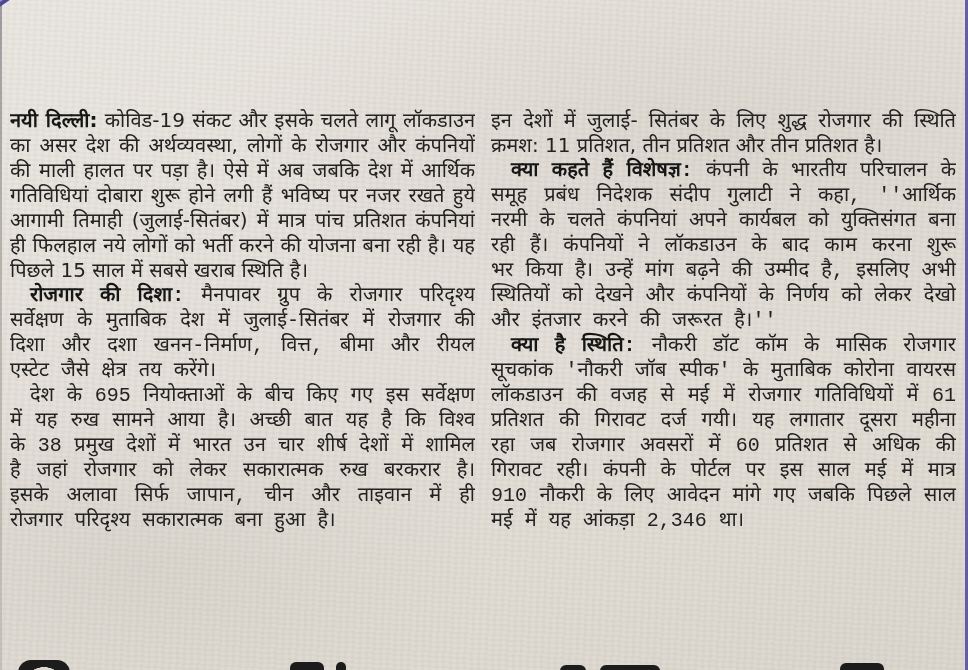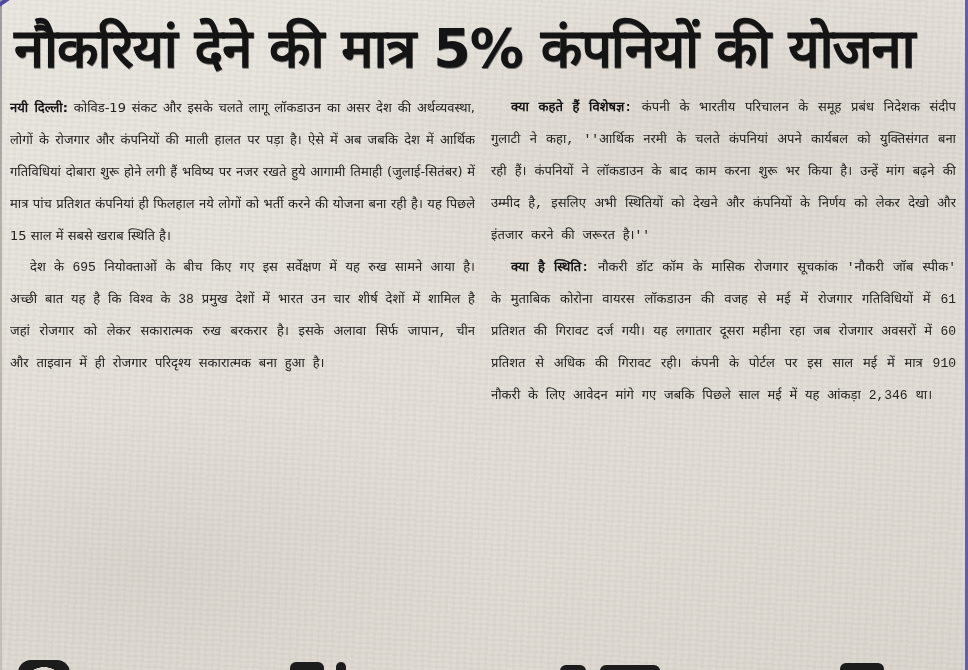--- a/index.html
+++ b/index.html
@@ -64,24 +64,25 @@
   .bodywrap {
     position: absolute;
     top: 92px; left: 10px; right: 12px; bottom: 24px;
     display: flex;
     gap: 16px;
     z-index: 2;
   }
   .col {
     flex: 1 1 0;
     color: #232221;
-    font-size: 13px;
-    line-height: 32px;
+    font-size: 20px;
+    line-height: 25px;
     text-align: justify;
     overflow: hidden;
+    margin-top: 16px;
   }
   .col p { margin: 0; }
   .col p.indented { text-indent: 20px; font-family: Liberation Mono, monospace; }
   .lead { font-weight: 700; color: #161616; }
   
   .cutoff {
     position: absolute;
     left: 0; right: 0; bottom: 0; height: 16px;
     overflow: hidden;
     z-index: 3;
@@ -100,30 +101,31 @@
 </style>
 </head>
 <body>
 
 <div class="clipping">
 
   <div class="corner-purple-tl"></div>
   <div class="edge-shadow-left"></div>
   <div class="edge-purple-right"></div>
 
-  <div class="headline">नौकरियां देने की मात्र 5% कंपनियों की योजना</div>
 
   <div class="bodywrap">
 
     <div class="col">
       <p><span class="lead">नयी दिल्ली:</span><span> कोविड-19 संकट और इसके चलते लागू लॉकडाउन का असर देश की अर्थव्यवस्था, लोगों के रोजगार और कंपनियों की माली हालत पर पड़ा है। ऐसे में अब जबकि देश में आर्थिक गतिविधियां दोबारा शुरू होने लगी हैं भविष्य पर नजर रखते हुये आगामी तिमाही (जुलाई-सितंबर) में मात्र पांच प्रतिशत कंपनियां ही फिलहाल नये लोगों को भर्ती करने की योजना बना रही है। यह पिछले 15 साल में सबसे खराब स्थिति है।</span></p>
+      <p class="indented"><span class="lead">रोजगार की दिशा:</span><span> मैनपावर ग्रुप के रोजगार परिदृश्य सर्वेक्षण के मुताबिक देश में जुलाई-सितंबर में रोजगार की दिशा और दशा खनन-निर्माण, वित्त, बीमा और रीयल एस्टेट जैसे क्षेत्र तय करेंगे।</span></p>
       <p class="indented"><span>देश के 695 नियोक्ताओं के बीच किए गए इस सर्वेक्षण में यह रुख सामने आया है। अच्छी बात यह है कि विश्व के 38 प्रमुख देशों में भारत उन चार शीर्ष देशों में शामिल है जहां रोजगार को लेकर सकारात्मक रुख बरकरार है। इसके अलावा सिर्फ जापान, चीन और ताइवान में ही रोजगार परिदृश्य सकारात्मक बना हुआ है।</span></p>
     </div>
 
     <div class="col">
+      <p><span>इन देशों में जुलाई- सितंबर के लिए शुद्ध रोजगार की स्थिति क्रमश: 11 प्रतिशत, तीन प्रतिशत और तीन प्रतिशत है।</span></p>
       <p class="indented"><span class="lead">क्या कहते हैं विशेषज्ञ:</span><span> कंपनी के भारतीय परिचालन के समूह प्रबंध निदेशक संदीप गुलाटी ने कहा, ''आर्थिक नरमी के चलते कंपनियां अपने कार्यबल को युक्तिसंगत बना रही हैं। कंपनियों ने लॉकडाउन के बाद काम करना शुरू भर किया है। उन्हें मांग बढ़ने की उम्मीद है, इसलिए अभी स्थितियों को देखने और कंपनियों के निर्णय को लेकर देखो और इंतजार करने की जरूरत है।''</span></p>
       <p class="indented"><span class="lead">क्या है स्थिति:</span><span> नौकरी डॉट कॉम के मासिक रोजगार सूचकांक 'नौकरी जॉब स्पीक' के मुताबिक कोरोना वायरस लॉकडाउन की वजह से मई में रोजगार गतिविधियों में 61 प्रतिशत की गिरावट दर्ज गयी। यह लगातार दूसरा महीना रहा जब रोजगार अवसरों में 60 प्रतिशत से अधिक की गिरावट रही। कंपनी के पोर्टल पर इस साल मई में मात्र 910 नौकरी के लिए आवेदन मांगे गए जबकि पिछले साल मई में यह आंकड़ा 2,346 था।</span></p>
     </div>
 
   </div>
 
   <div class="cutoff">
     <div class="frag f1"></div>
     <div class="frag f2"></div>
     <div class="frag f3"></div>

